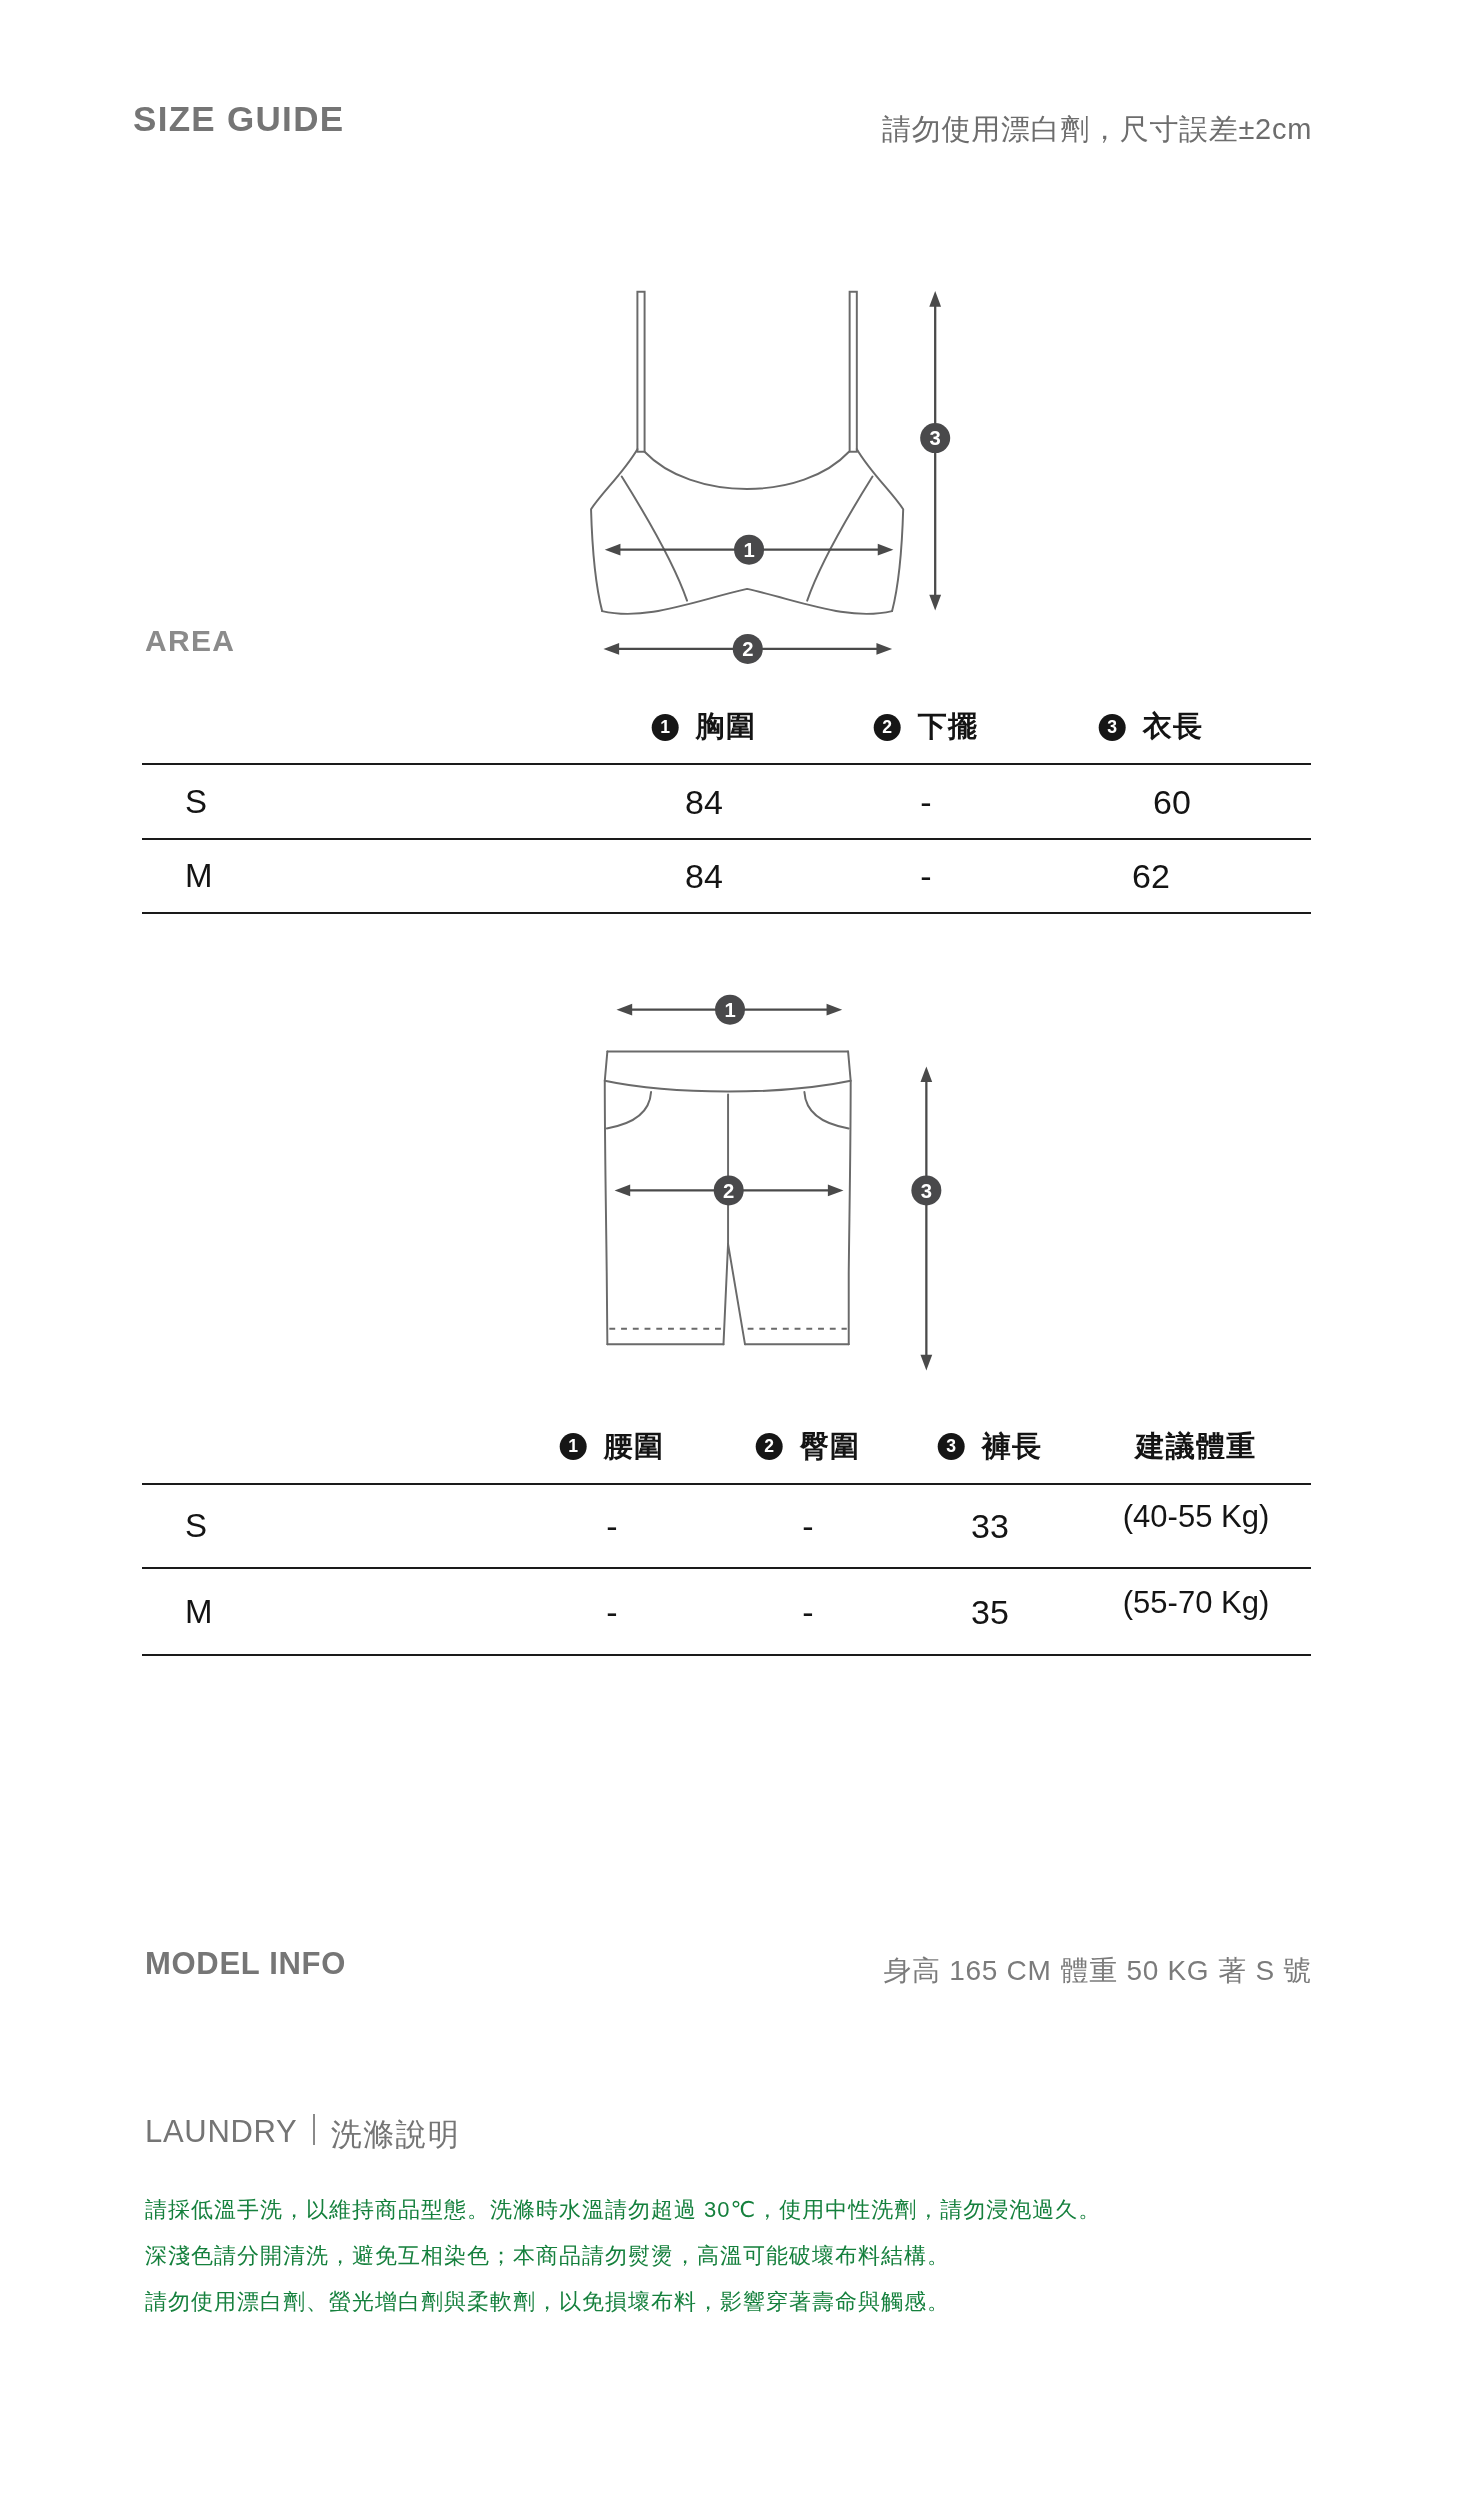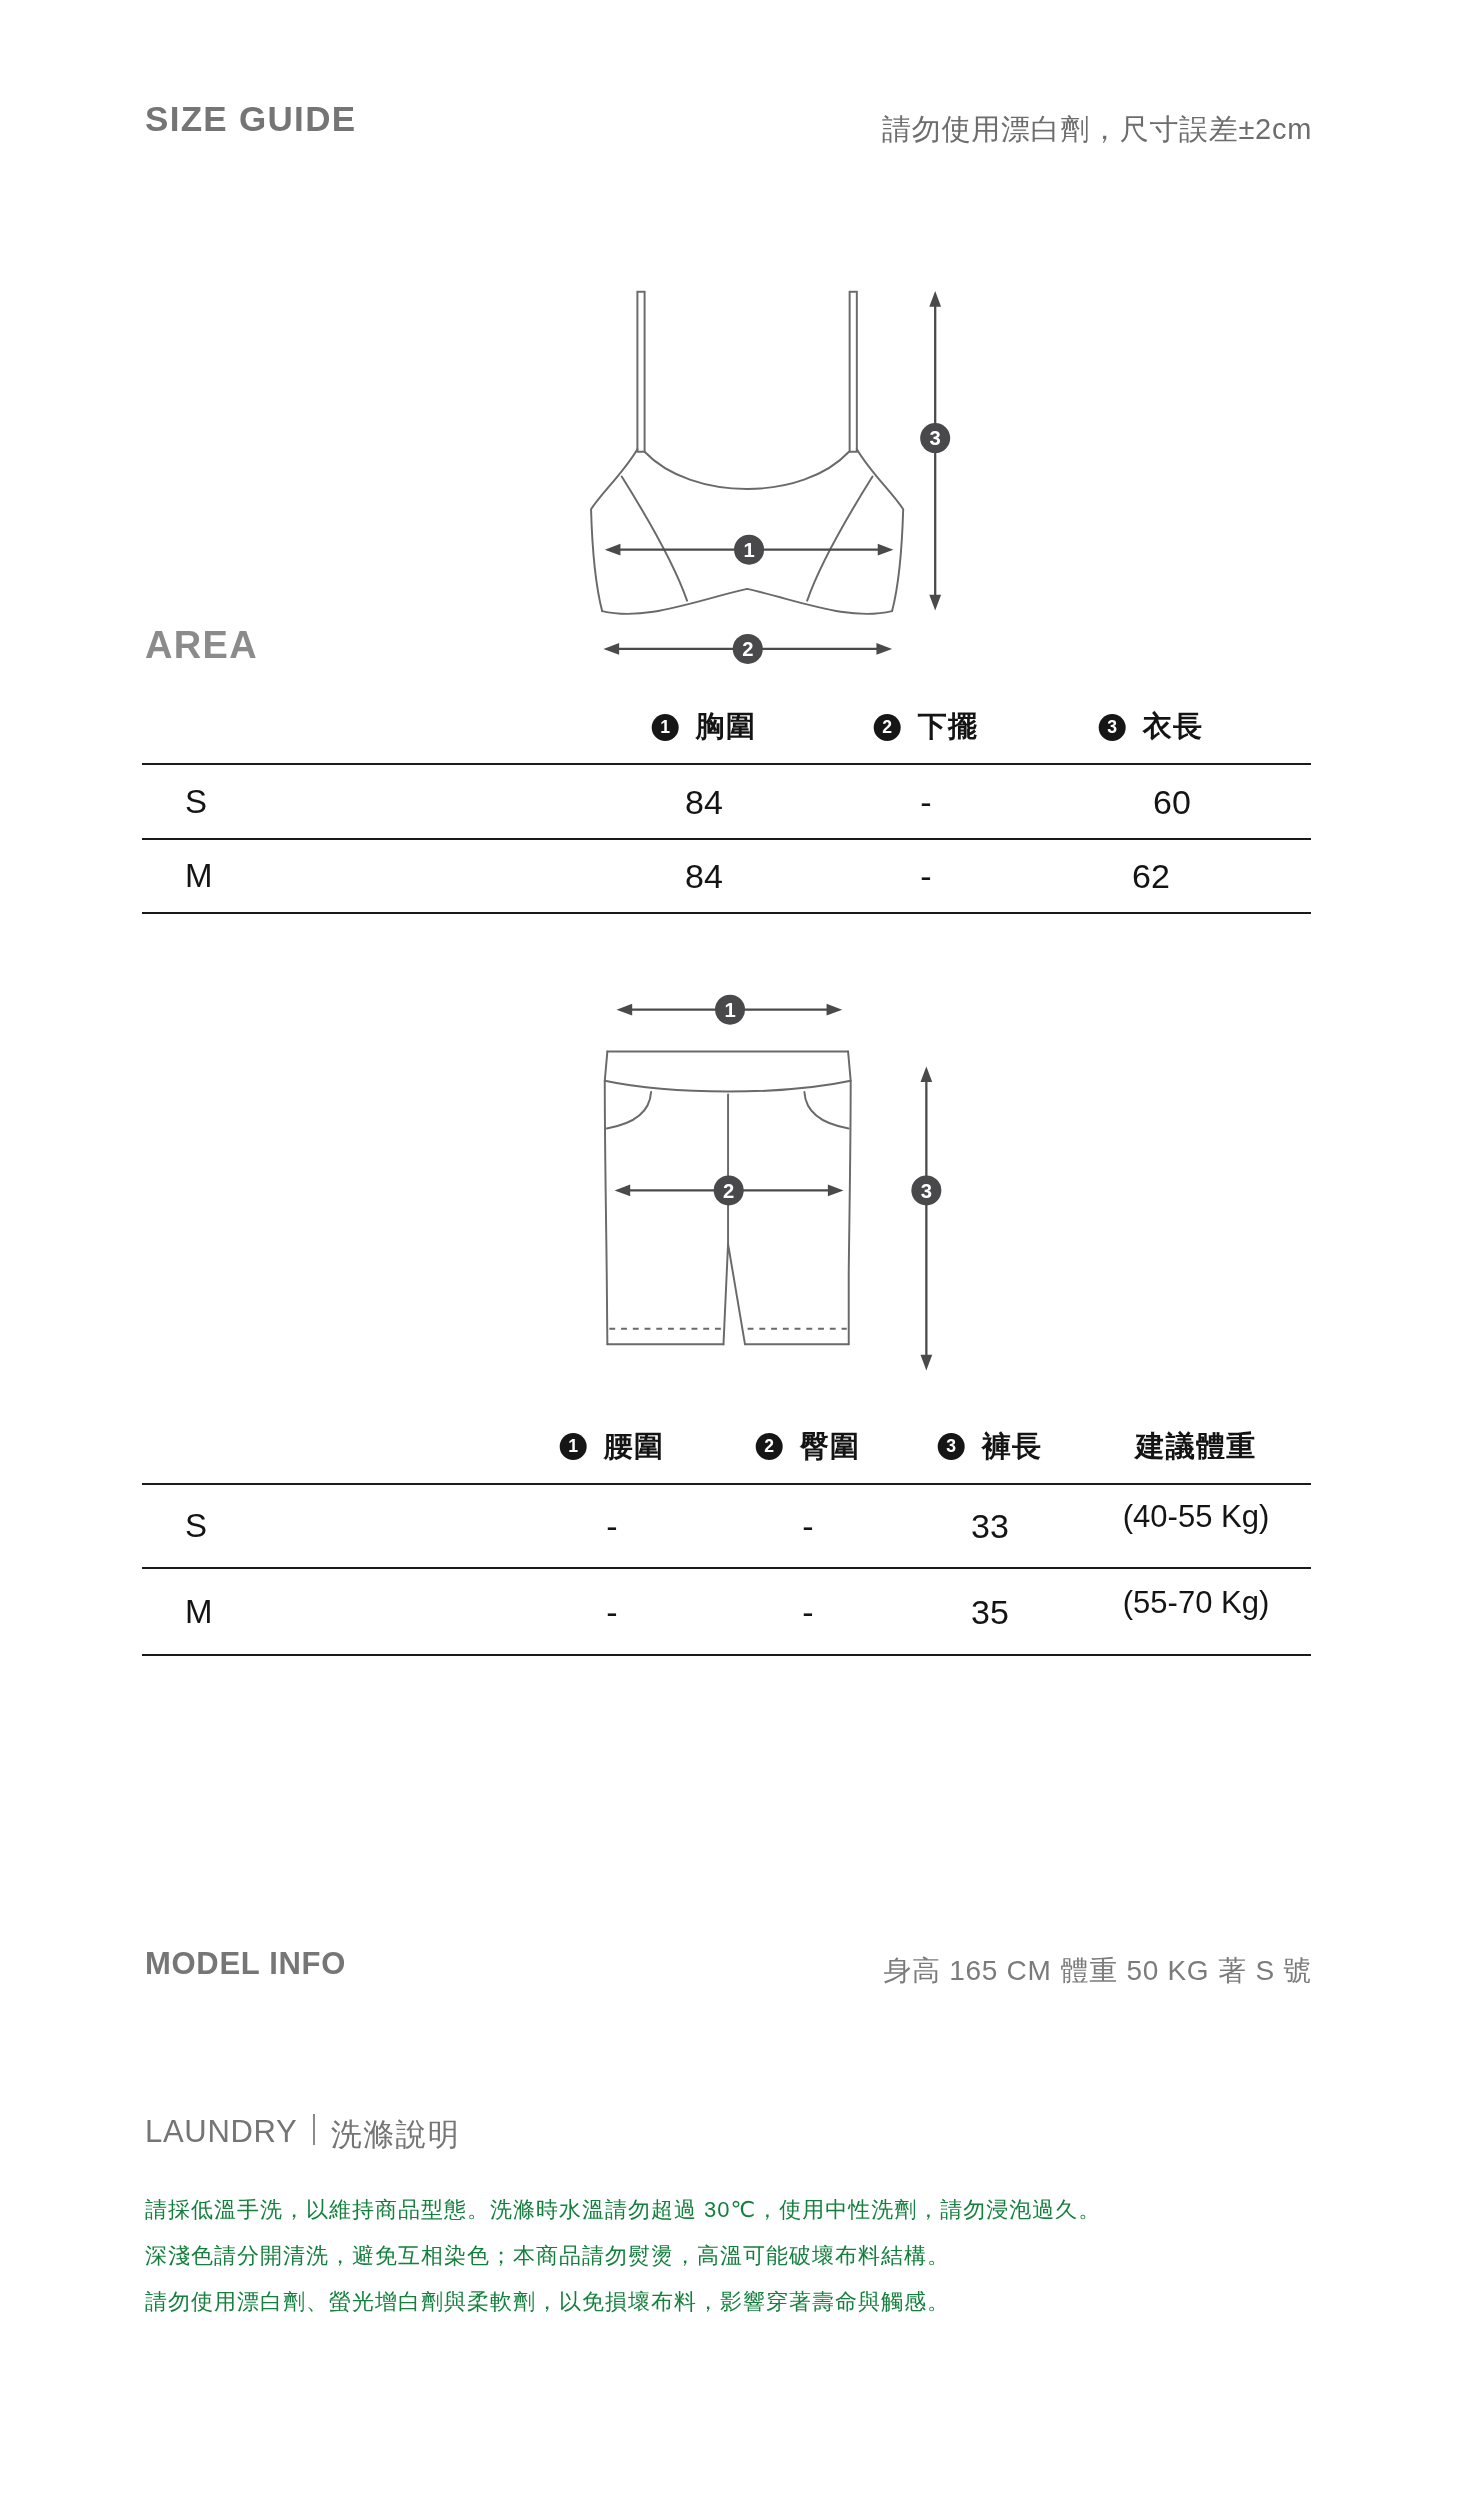--- a/index.html
+++ b/index.html
@@ -1,23 +1,23 @@
 <!DOCTYPE html>
 <html style="font-size:10.4px"><head>
 <meta charset="utf-8">
 <style>
   html,body{margin:0;padding:0;background:#ffffff}
   .page{position:relative;width:1467px;height:2512px;background:#ffffff;overflow:hidden;
         font-family:"Liberation Sans","DejaVu Sans",sans-serif;}
   .abs{position:absolute}
 
   
-  .title{left:145px;top:99px;font-size:35px;font-weight:600;color:#757575;letter-spacing:1.3px}
+  .title{left:133px;top:99px;font-size:35px;font-weight:600;color:#757575;letter-spacing:1.3px}
   .note{right:155px;top:110px;font-size:29px;color:#6d6d6d;letter-spacing:0.7px}
-  .area{left:145px;top:624px;font-size:38px;font-weight:600;color:#8b8b8b;letter-spacing:1.3px}
+  .area{left:145px;top:624px;font-size:30px;font-weight:600;color:#8b8b8b;letter-spacing:1.3px}
 
   
   .sizetable{position:absolute;left:142px;width:1169px;color:#141414}
   .thead,.trow{position:relative;border-bottom:2px solid #1a1a1a}
   #t1 .thead{height:72px} #t1 .r1{height:73px} #t1 .r2{height:72px}
   #t2 .thead{height:73px} #t2 .r1{height:82px} #t2 .r2{height:85px}
   .cell{position:absolute;top:50%;transform:translate(-50%,-50%);white-space:nowrap}
   .hcell{display:flex;align-items:center;gap:17px}
   .marker{display:flex;align-items:center;justify-content:center;flex:none;
           width:27px;height:27px;border-radius:50%;background:#161616;color:#ffffff;

